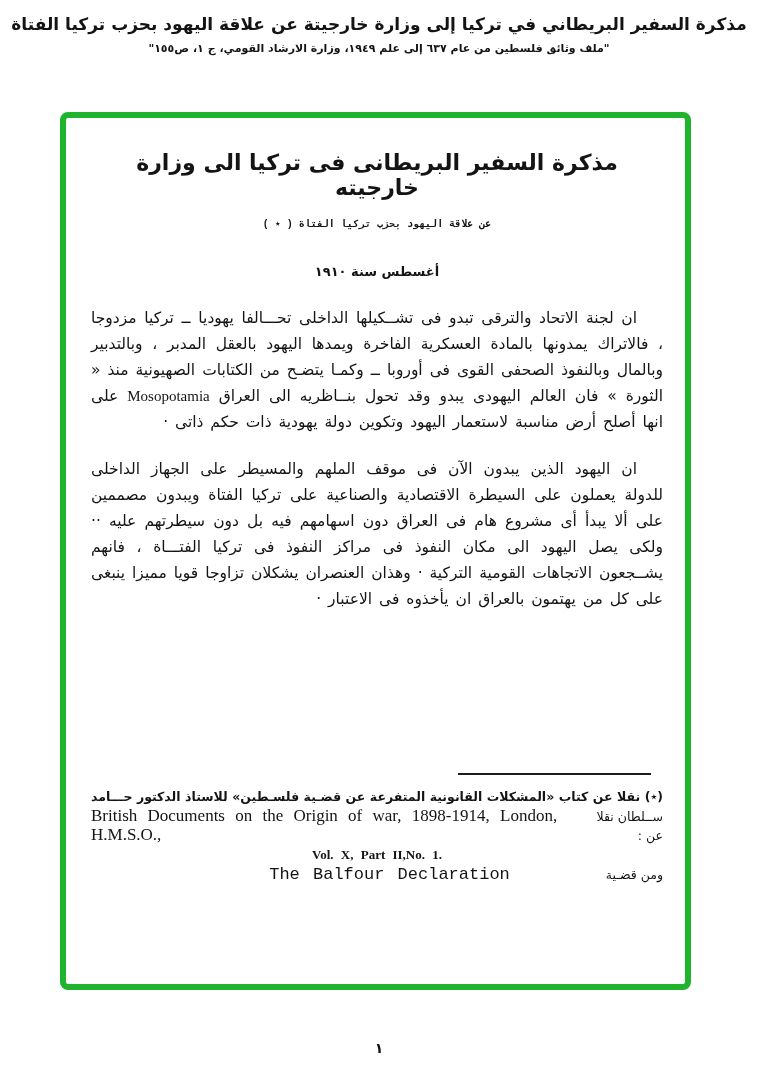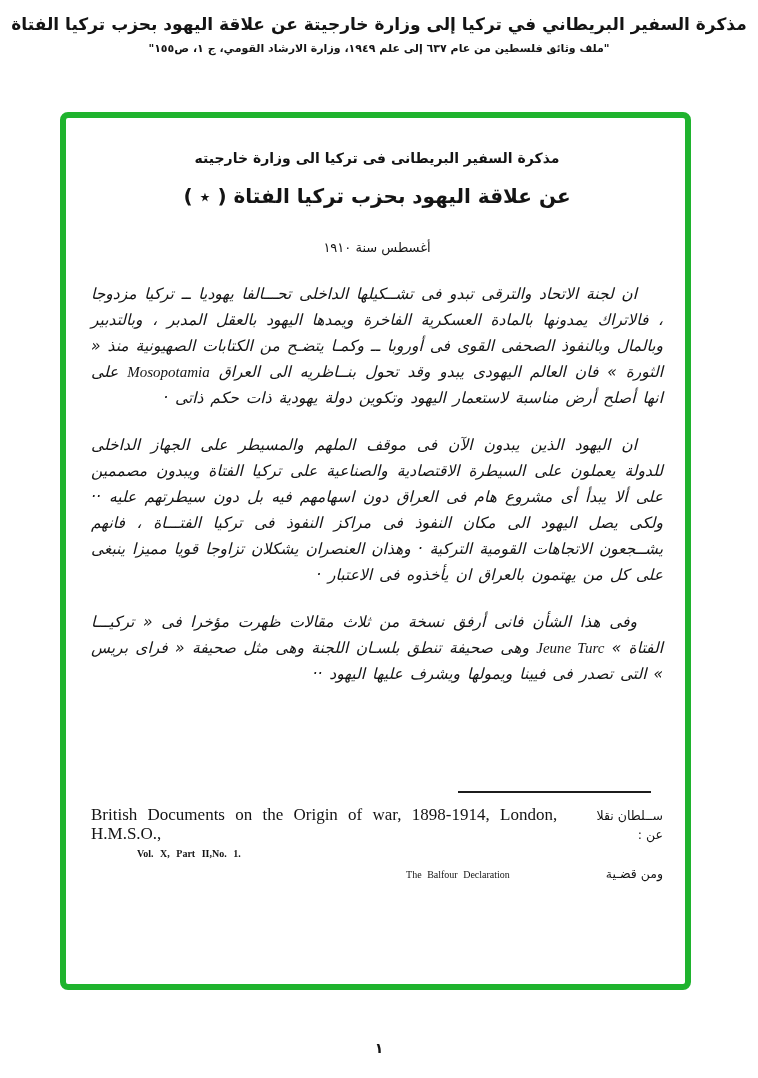--- a/index.html
+++ b/index.html
@@ -15,43 +15,43 @@
   .doc-header-source{font-size:11px;font-weight:bold;margin-top:8px;}
 
   
   .frame{
     position:absolute;left:60px;top:112px;width:631px;height:878px;
     box-sizing:border-box;border:6px solid #1fb32e;border-radius:8px;
     padding:22px 22px 100px 25px;
     display:flex;flex-direction:column;background:#fff;
   }
 
-  .memo-title{direction:rtl;text-align:center;font-size:14px;font-weight:bold;margin:10px 0 0;}
-  .memo-subtitle{direction:rtl;text-align:center;font-size:20px;font-weight:bold;margin-top:18px;}
-  .memo-date{direction:rtl;text-align:center;font-size:13px;font-weight:normal;margin-top:15px;}
+  .memo-title{direction:rtl;text-align:center;font-size:22px;font-weight:bold;margin:10px 0 0;}
+  .memo-subtitle{direction:rtl;text-align:center;font-size:10px;font-weight:bold;margin-top:18px;font-family:Liberation Mono, monospace;}
+  .memo-date{direction:rtl;text-align:center;font-size:13px;font-weight:bold;margin-top:26px;}
 
   .body-par{
     direction:rtl;text-align:justify;font-size:15.5px;line-height:26px;
-    margin:0;margin-top:21px;text-indent:26px;word-spacing:2px;font-style:italic;
+    margin:0;margin-top:21px;text-indent:26px;word-spacing:2px;
   }
   .body-par.first{margin-top:26px;}
   .latin{font-family:"Liberation Serif",serif;}
   .body-par .latin{font-size:15px;}
 
   
   .footnote{margin-top:auto;direction:rtl;}
   .fn-rule{border:none;border-top:2px solid #1c1c1c;width:193px;margin:0 12px 12px auto;}
   .fn-line{direction:rtl;font-size:12.5px;line-height:19px;}
   .fn-ar{font-weight:normal;}
   .fn-line-1{text-align:justify;text-align-last:justify;font-weight:bold;}
   .fn-line-2{display:flex;justify-content:space-between;align-items:baseline;}
   .fn-line-2 .latin{font-size:17px;word-spacing:6px;}
-  .fn-line-3{direction:ltr;text-align:left;font-size:10px;word-spacing:4px;font-weight:bold;margin-left:46px;}
+  .fn-line-3{direction:ltr;text-align:center;font-size:13px;word-spacing:4px;font-weight:bold;}
   .fn-line-4{display:flex;justify-content:flex-start;align-items:baseline;gap:96px;margin-top:1px;}
-  .fn-line-4 .latin{font-size:10px;word-spacing:3px;}
+  .fn-line-4 .latin{font-size:17px;word-spacing:3px;font-family:Liberation Mono, monospace;}
 
   
   .page-number{position:absolute;top:1040px;left:0;width:758px;text-align:center;font-size:14px;font-weight:bold;}
 </style>
 </head>
 <body>
 
 <div class="page">
 
   <header class="doc-header">
@@ -62,24 +62,24 @@
   <section class="frame">
 
     <h1 class="memo-title">مذكرة السفير البريطانى فى تركيا الى وزارة خارجيته</h1>
     <h2 class="memo-subtitle">عن علاقة اليهود بحزب تركيا الفتاة ( ٭ )</h2>
     <div class="memo-date">أغسطس سنة ١٩١٠</div>
 
     <p class="body-par first"><span>ان لجنة الاتحاد والترقى تبدو فى تشــكيلها الداخلى تحـــالفا يهوديا ــ تركيا مزدوجا ، فالاتراك يمدونها بالمادة العسكرية الفاخرة ويمدها اليهود بالعقل المدبر ، وبالتدبير وبالمال وبالنفوذ الصحفى القوى فى أوروبا ــ وكمـا يتضـح من الكتابات الصهيونية منذ « الثورة » فان العالم اليهودى يبدو وقد تحول بنــاظريه الى العراق</span> <span class="latin" dir="ltr">Mosopotamia</span> <span>على انها أصلح أرض مناسبة لاستعمار اليهود وتكوين دولة يهودية ذات حكم ذاتى ·</span></p>
 
     <p class="body-par"><span>ان اليهود الذين يبدون الآن فى موقف الملهم والمسيطر على الجهاز الداخلى للدولة يعملون على السيطرة الاقتصادية والصناعية على تركيا الفتاة ويبدون مصممين على ألا يبدأ أى مشروع هام فى العراق دون اسهامهم فيه بل دون سيطرتهم عليه ·· ولكى يصل اليهود الى مكان النفوذ فى مراكز النفوذ فى تركيا الفتـــاة ، فانهم يشــجعون الاتجاهات القومية التركية · وهذان العنصران يشكلان تزاوجا قويا مميزا ينبغى على كل من يهتمون بالعراق ان يأخذوه فى الاعتبار ·</span></p>
 
-    <p class="body-par"><span>وفى هذا الشأن فانى أرفق نسخة من ثلاث مقالات ظهرت مؤخرا فى « تركيـــا الفتاة »</span> <span class="latin" dir="ltr">Jeune Turc</span> <span>وهى صحيفة تنطق بلسـان اللجنة وهى مثل صحيفة « فراى بريس » التى تصدر فى فيينا ويمولها ويشرف عليها اليهود ··</span></p>
 
     <footer class="footnote">
       <hr class="fn-rule">
+      <div class="fn-line fn-line-1">(٭) نقلا عن كتاب «المشكلات القانونية المتفرعة عن قضـية فلسـطين» للاستاذ الدكتور حـــامد</div>
       <div class="fn-line fn-line-2">
         <span class="fn-ar">ســلطان نقلا عن :</span>
         <span class="latin" dir="ltr">British Documents on the Origin of war, 1898-1914, London, H.M.S.O.,</span>
       </div>
       <div class="fn-line fn-line-3 latin">Vol. X, Part II,No. 1.</div>
       <div class="fn-line fn-line-4">
         <span class="fn-ar">ومن قضـية</span>
         <span class="latin" dir="ltr">The Balfour Declaration</span>
       </div>
     </footer>

